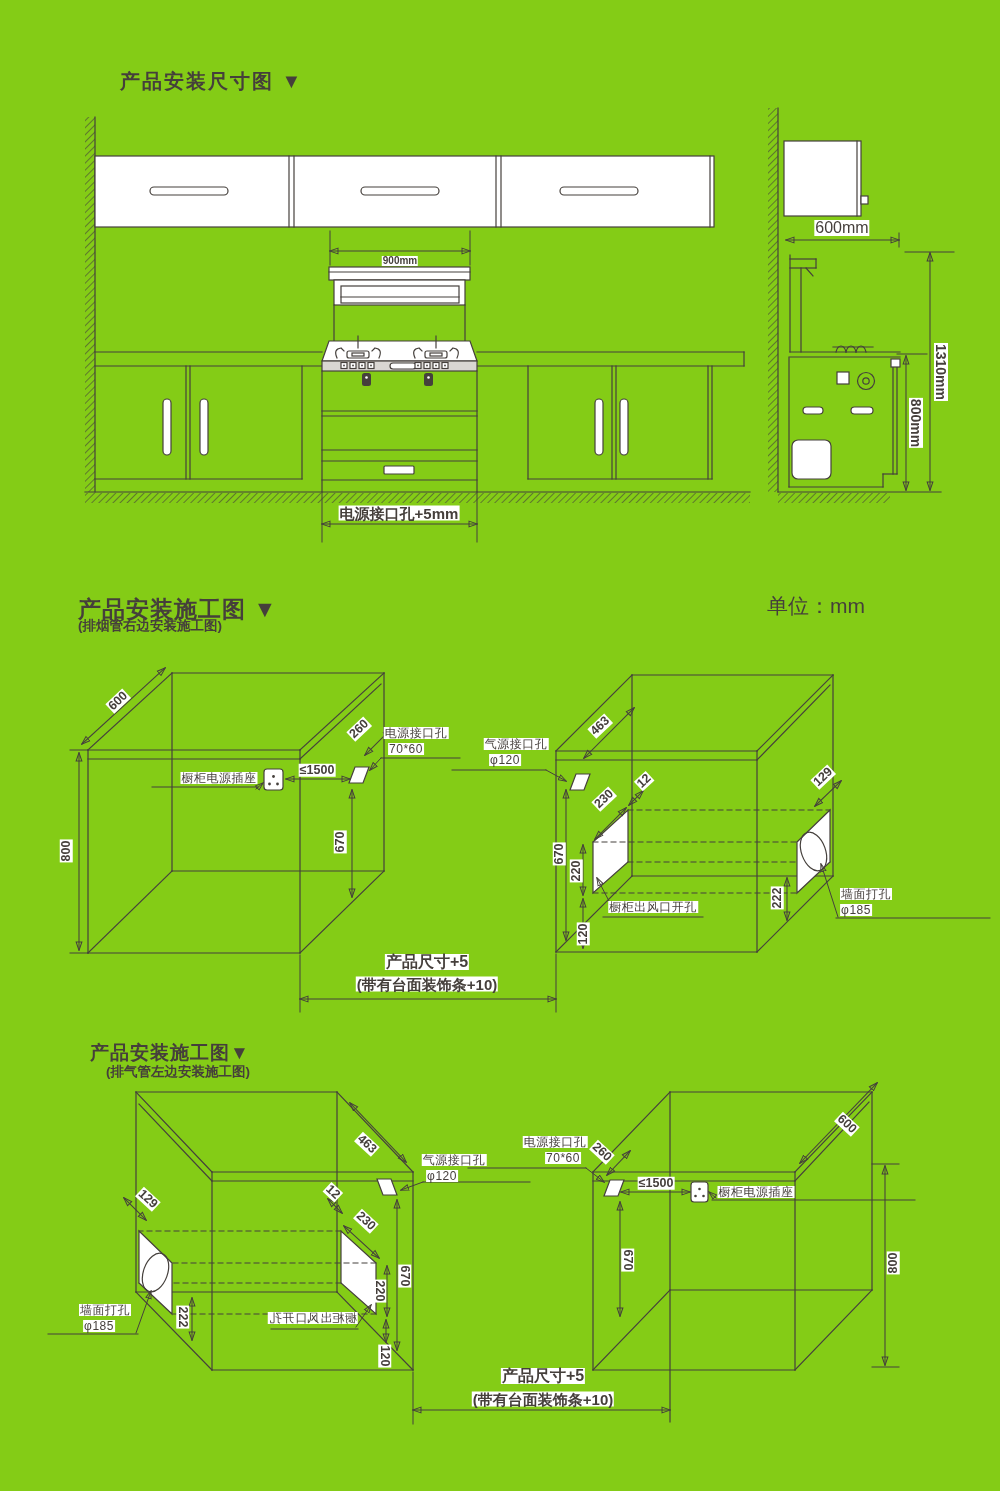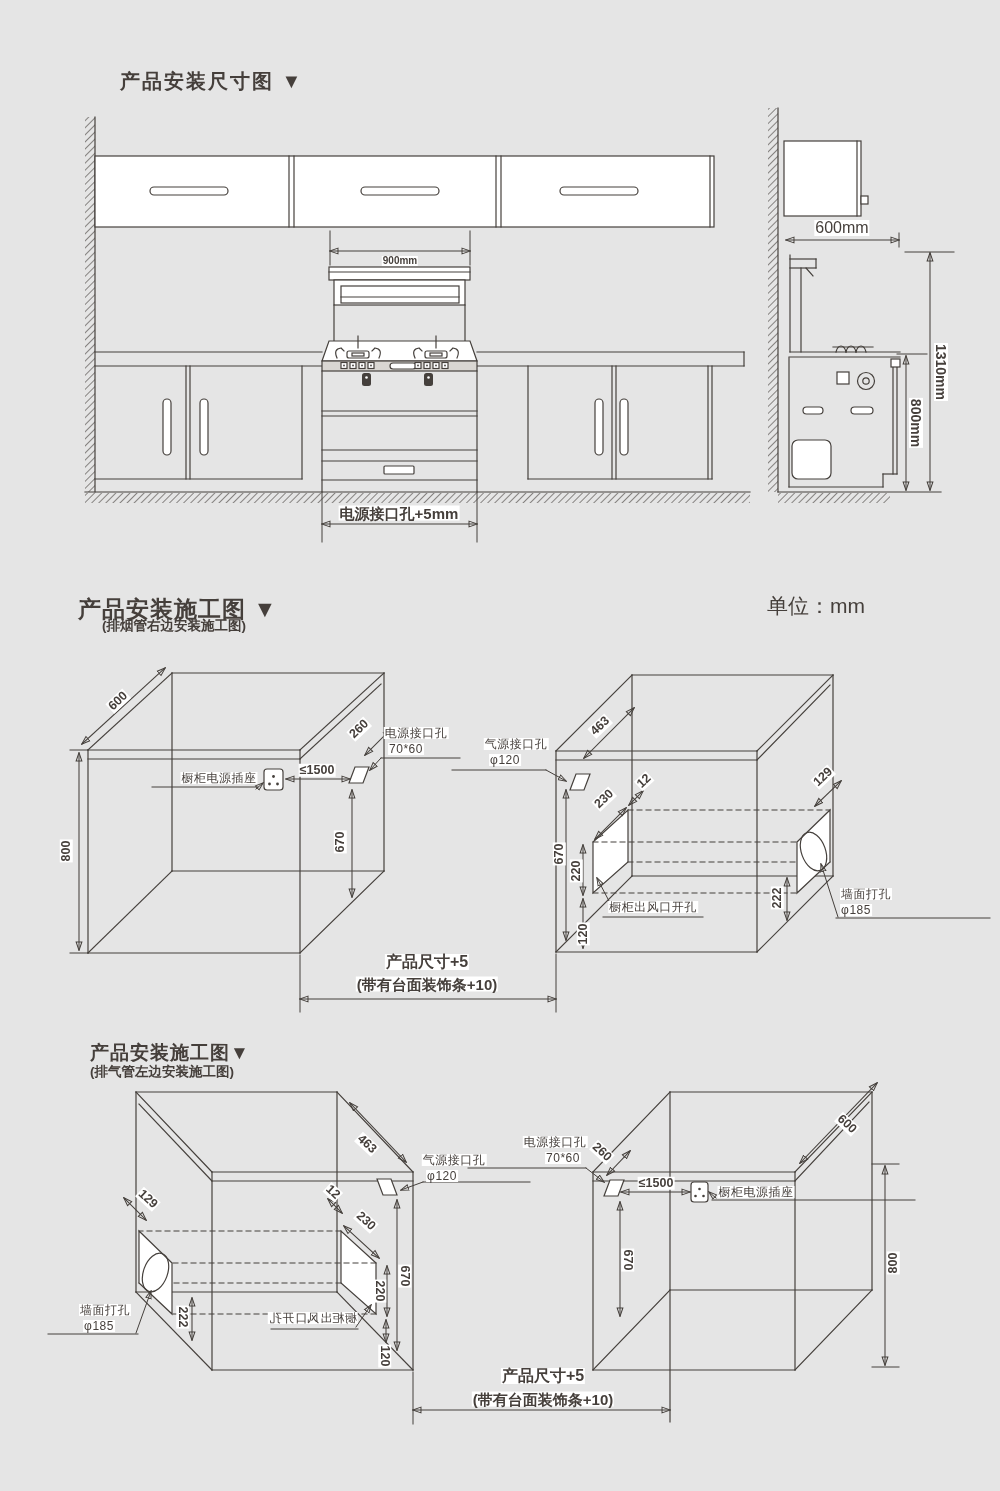--- a/index.html
+++ b/index.html
@@ -1,17 +1,17 @@
 <!DOCTYPE html>
 <html><head>
 <meta charset="utf-8">
 <style>
   :root{ --ink:#453f3b; }
   html,body{margin:0;padding:0;background:#ffffff;}
-  #stage{position:relative;width:1000px;height:1491px;background:#e5e5e5;overflow:hidden;
+  #stage{position:relative;width:1000px;height:1491px;background:#84cc16;overflow:hidden;
          font-family:"Liberation Sans","DejaVu Sans",sans-serif;color:var(--ink);}
   svg{position:absolute;left:0;top:0;}
   svg line,svg path,svg rect,svg polygon,svg circle,svg ellipse{stroke:#45403c;stroke-width:1.2;fill:none;stroke-linecap:square;}
   svg .dm{stroke-width:1.05;marker-start:url(#ar);marker-end:url(#ar);}
   svg .dsh{stroke-dasharray:5 4;stroke-width:1.05;}
   svg .wf{fill:#ffffff;}
   svg .gy{fill:#d9d6d2;}
   svg .dk{fill:#45403c;stroke:none;}
   svg .wd{fill:#ffffff;stroke:none;}
   svg .ht{fill:url(#hp);stroke:none;}
@@ -361,21 +361,21 @@
 </svg>
 
 <span class="ttl" style="left:120px;top:68px;font-size:20px;letter-spacing:2px;">产品安装尺寸图 ▼</span>
 <span class="lbl" style="left:400px;top:261px;font-size:10px;">900mm</span>
 <span class="lbl big" style="left:399px;top:513px;">电源接口孔+5mm</span>
 <span class="lbl" style="left:842px;top:228px;font-size:16px;font-weight:400;">600mm</span>
 <span class="lbl r90" style="left:941px;top:372px;font-size:14px;">1310mm</span>
 <span class="lbl r90" style="left:916px;top:423px;font-size:14px;">800mm</span>
 
 <span class="ttl" style="left:78px;top:594px;font-size:23px;letter-spacing:1px;">产品安装施工图 ▼</span>
-<span class="ttl" style="left:78px;top:617px;font-size:13.5px;margin-left:24px;">(排烟管右边安装施工图)</span>
+<span class="ttl" style="left:78px;top:617px;font-size:13.5px;">(排烟管右边安装施工图)</span>
 <span class="ttl" style="left:738px;top:592px;font-size:21px;font-weight:400;margin-left:29px;">单位：mm</span>
 
 <span class="lbl d43" style="left:118px;top:701px;">600</span>
 <span class="lbl rm90" style="left:66px;top:851px;">800</span>
 <span class="lbl cjk" style="left:219px;top:778px;">橱柜电源插座</span>
 <span class="lbl" style="left:317px;top:770px;">≤1500</span>
 <span class="lbl d43" style="left:359px;top:729px;">260</span>
 <span class="lbl cjk" style="left:416px;top:733px;">电源接口孔</span>
 <span class="lbl cjk" style="left:406px;top:749px;">70*60</span>
 <span class="lbl rm90" style="left:340px;top:842px;">670</span>
@@ -390,21 +390,21 @@
 <span class="lbl rm90" style="left:583px;top:934px;">120</span>
 <span class="lbl cjk" style="left:653px;top:907px;">橱柜出风口开孔</span>
 <span class="lbl d43" style="left:823px;top:777px;">129</span>
 <span class="lbl rm90" style="left:777px;top:898px;">222</span>
 <span class="lbl cjk" style="left:866px;top:894px;">墙面打孔</span>
 <span class="lbl cjk" style="left:856px;top:910px;">φ185</span>
 <span class="lbl" style="left:427px;top:962px;font-size:16px;font-weight:700;">产品尺寸+5</span>
 <span class="lbl" style="left:427px;top:984px;font-size:15px;font-weight:700;">(带有台面装饰条+10)</span>
 
 <span class="ttl" style="left:90px;top:1040px;font-size:19px;letter-spacing:1px;">产品安装施工图▼</span>
-<span class="ttl" style="left:90px;top:1063px;font-size:13.5px;">(排气管左边安装施工图)</span>
+<span class="ttl" style="left:106px;top:1063px;font-size:13.5px;">(排气管左边安装施工图)</span>
 
 <span class="lbl d43p" style="left:148px;top:1199px;">129</span>
 <span class="lbl r90" style="left:183px;top:1317px;">222</span>
 <span class="lbl cjk" style="left:105px;top:1310px;">墙面打孔</span>
 <span class="lbl cjk" style="left:99px;top:1326px;">φ185</span>
 <span class="lbl d43p" style="left:367px;top:1144px;">463</span>
 <span class="lbl cjk" style="left:454px;top:1160px;">气源接口孔</span>
 <span class="lbl cjk" style="left:442px;top:1176px;">φ120</span>
 <span class="lbl d43p" style="left:333px;top:1192px;">12</span>
 <span class="lbl d43p" style="left:366px;top:1221px;">230</span>

